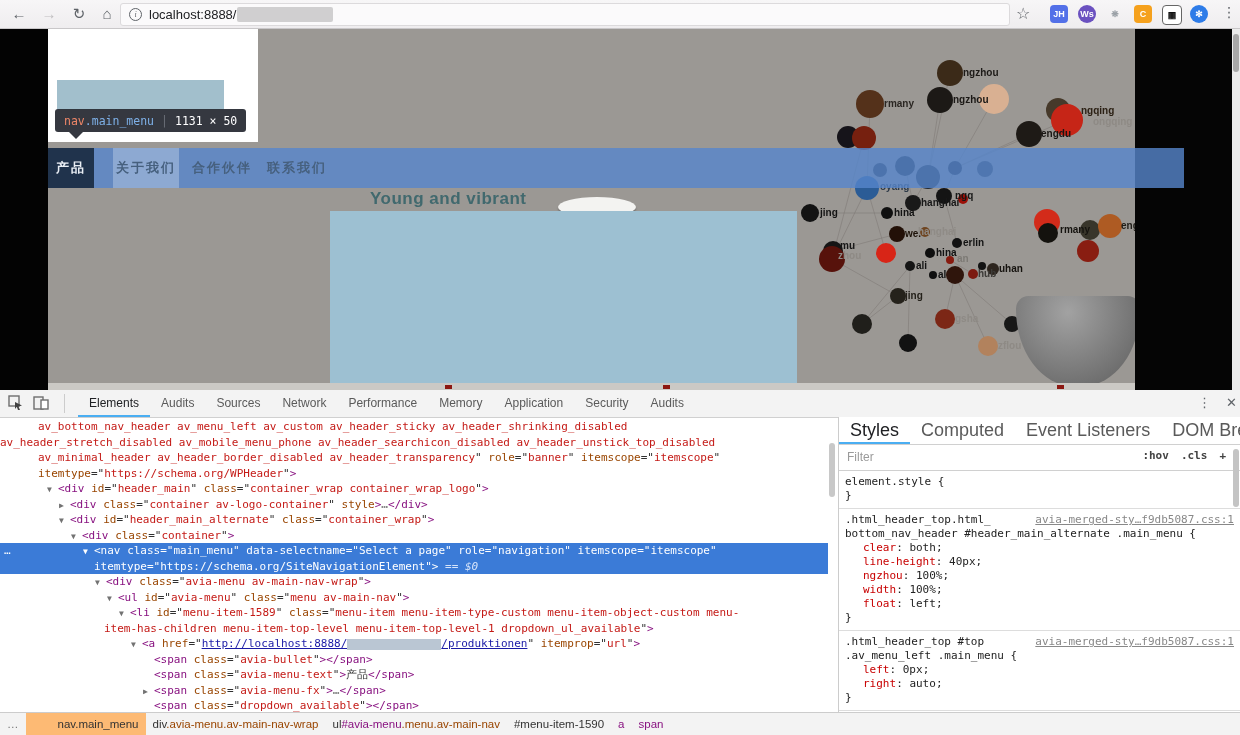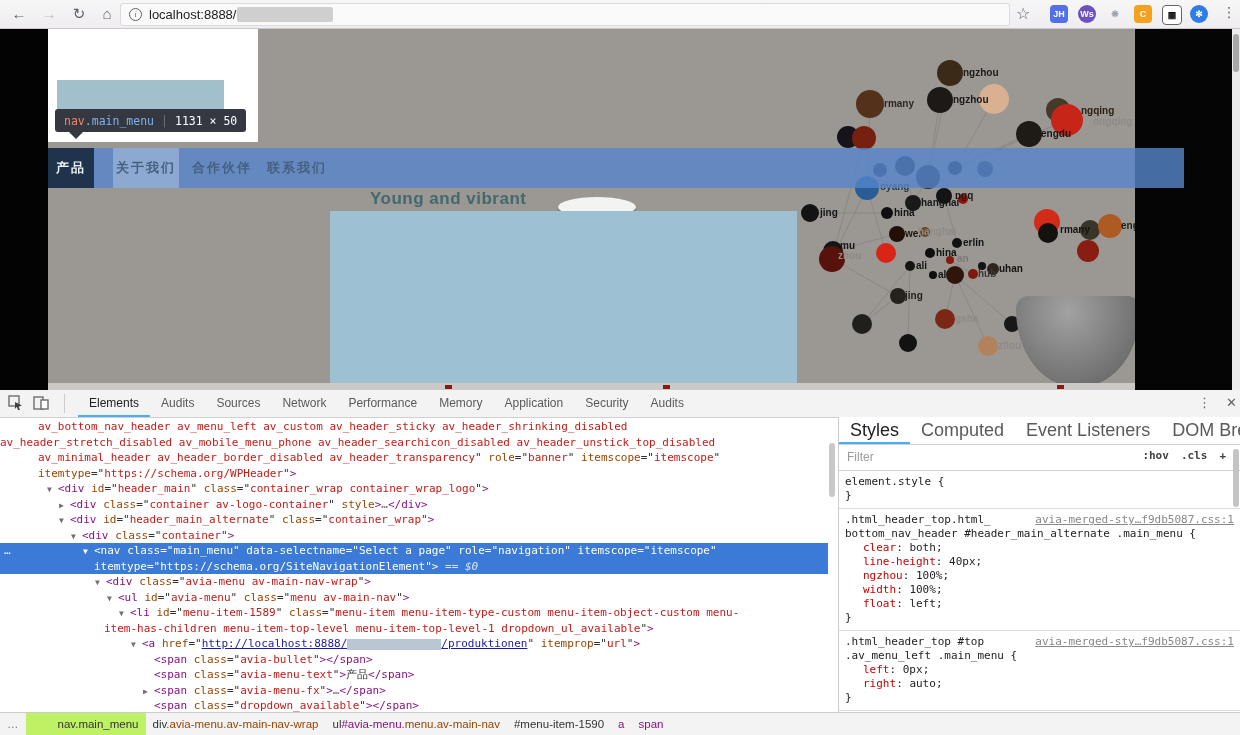--- a/index.html
+++ b/index.html
@@ -92,21 +92,21 @@
   .sec{border-bottom:1px solid #ddd;padding:4px 6px 5px;line-height:14px;}
   .src{float:right;color:#888;text-decoration:underline;margin-left:8px;}
   .prop{padding-left:18px;}
   .pname{color:#c80000;}
   .pval{color:#222;}
   #st-scroll-thumb{position:absolute;left:394px;top:32px;width:6px;height:58px;background:#c4c4c4;border-radius:3px;}
   
   #crumb-bar{position:absolute;left:0;top:322px;width:1240px;height:23px;background:#f3f3f3;
     border-top:1px solid #ccc;display:flex;align-items:stretch;}
   .crumb{padding:0 7px;line-height:22px;font-size:11.5px;white-space:nowrap;}
-  .crumb-sel{background:#bef264;padding-left:32px;}
+  .crumb-sel{background:#fdba74;padding-left:32px;}
   .bc-m{color:#777;} .bc-t{color:#333;} .bc-c{color:#994500;} .bc-i{color:#881280;} .bc-pu{color:#881280;}
 </style>
 </head>
 <body>
 
 <div id="chrome-bar">
   <div class="nav-btn" style="left:8px">←</div>
   <div class="nav-btn" id="btn-fwd" style="left:38px">→</div>
   <div class="nav-btn" style="left:68px">↻</div>
   <div class="nav-btn" style="left:96px">⌂</div>

